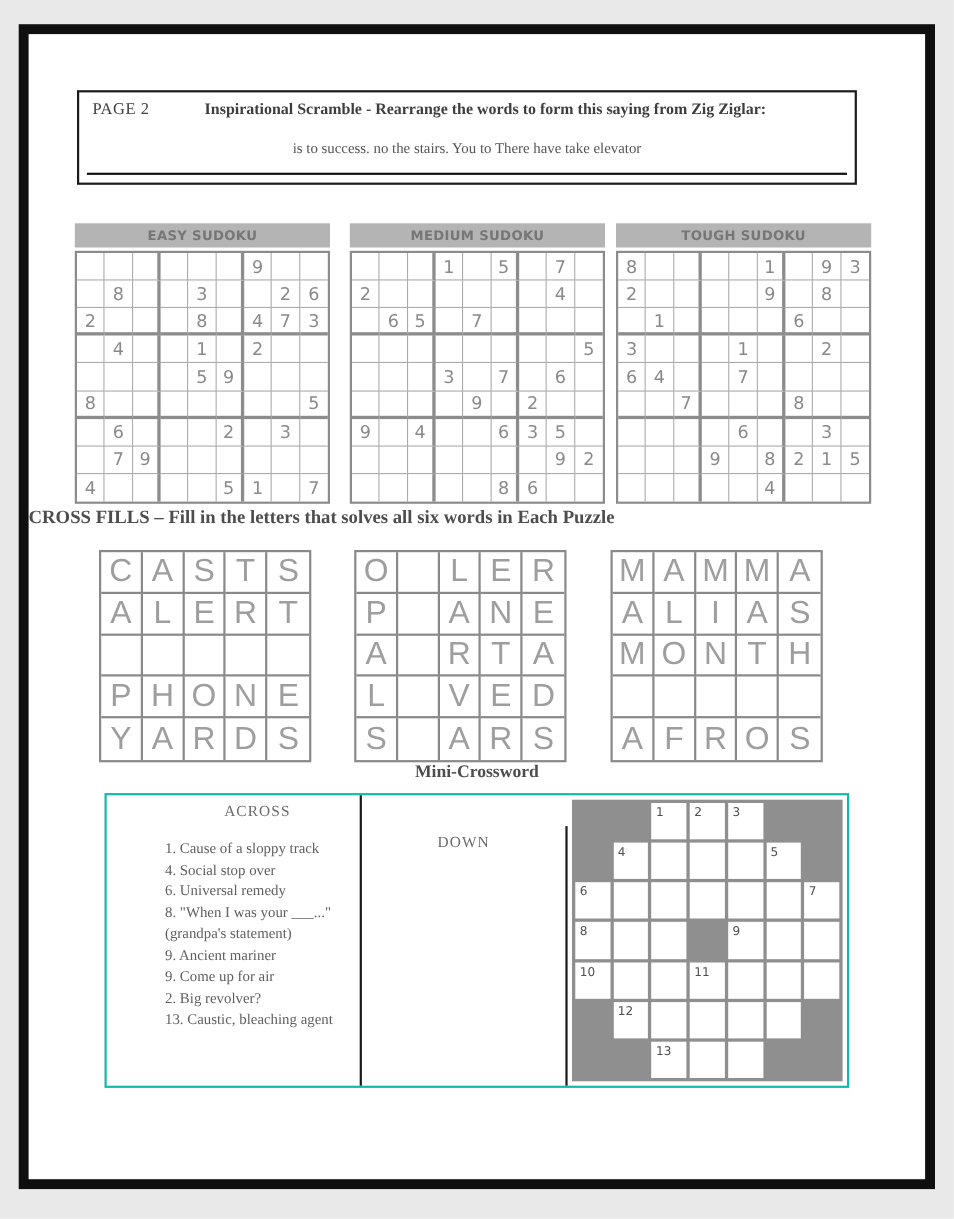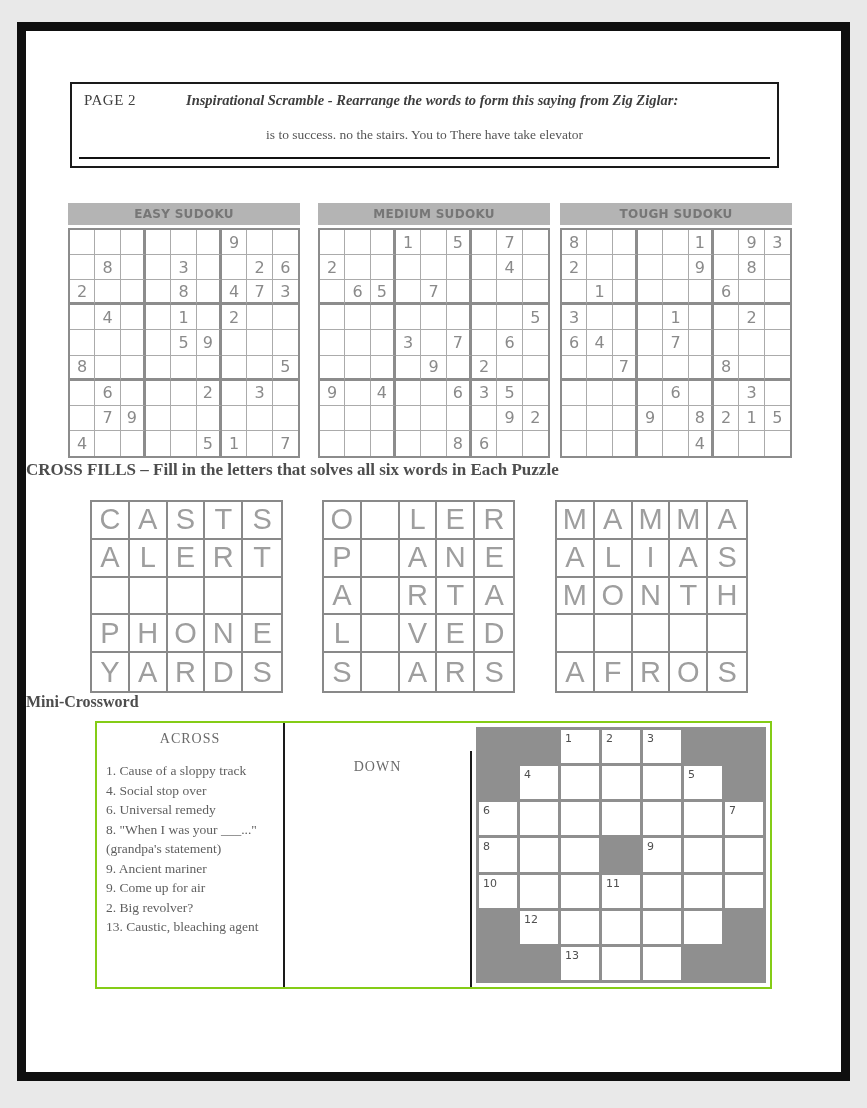--- a/index.html
+++ b/index.html
@@ -15,21 +15,21 @@
   }
   .frame > * { position:absolute; }
 
   
   .header-box {
     left:44px; top:51px; width:709px; height:86px;
     border:2px solid #1a1a1a; background:#fff;
   }
   .header-row { display:flex; padding:8px 0 0 12px; align-items:baseline; }
   .page-label { font-size:15px; color:#404040; width:90px; letter-spacing:0.5px; }
-  .header-title { font-size:14.5px; font-weight:bold; color:#3e3e3e; margin-left:12px;font-style:italic; }
+  .header-title { font-size:14.5px; font-weight:bold; color:#3e3e3e; margin-left:12px; }
   .scramble-text { text-align:center; margin-top:18px; font-size:13.5px; color:#555; }
   .header-rule {
     position:absolute; left:7px; right:7px; bottom:7px;
     border-top:2px solid #111;
   }
 
   
   .sudoku-block { top:172px; width:232px; }
   .sudoku-bar {
     height:22px; background:#b4b4b4; color:#767676;
@@ -66,26 +66,26 @@
   .fcell {
     border-right:2px solid #898989; border-bottom:2px solid #898989;
     display:flex; align-items:center; justify-content:center;
     font-family:"Liberation Sans", sans-serif; font-size:29px; color:#9e9e9e;
   }
   .fcell:nth-child(5n) { border-right:none; }
   .crossfill-grid .fcell:nth-child(n+21) { border-bottom:none; }
 
   
   .crossword-heading {
-    left:0; right:0; top:662px; text-align:left;
+    left:0; right:0; top:662px; text-align:center;
     font-size:16px; font-weight:bold; color:#4d4d4d;
   }
   .crossword-box {
     left:69px; top:690px; width:677px; height:268px;
-    border:2px solid #84cc16; display:flex; background:#fff;
+    border:2px solid #14b8a6; display:flex; background:#fff;padding-left:44px;
   }
   .clue-col { overflow:hidden; }
   .clue-col.across { width:188px; border-right:2px solid #1a1a1a; }
   .clue-col.down   { width:187px; border-right:2px solid #1a1a1a;margin-top:28px; }
   .clue-header {
     text-align:center; margin-top:8px; font-size:14px; color:#6a6a6a; letter-spacing:1px;
   }
   .clue-list { margin:14px 4px 0 9px; font-size:13.5px; color:#5f5f5f; }
   .clue-col.down .clue-list { margin-top:22px; }
   .clue { line-height:19.5px; white-space:nowrap; }

